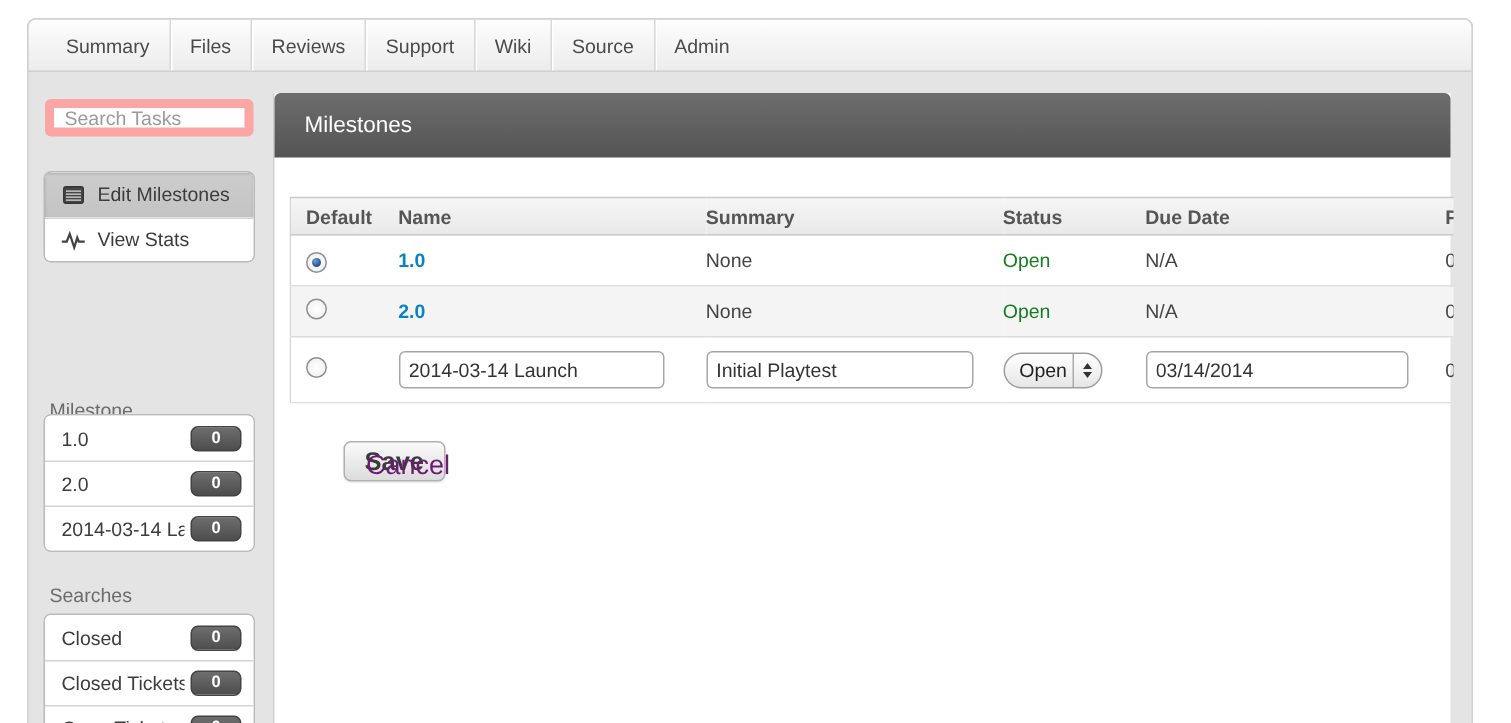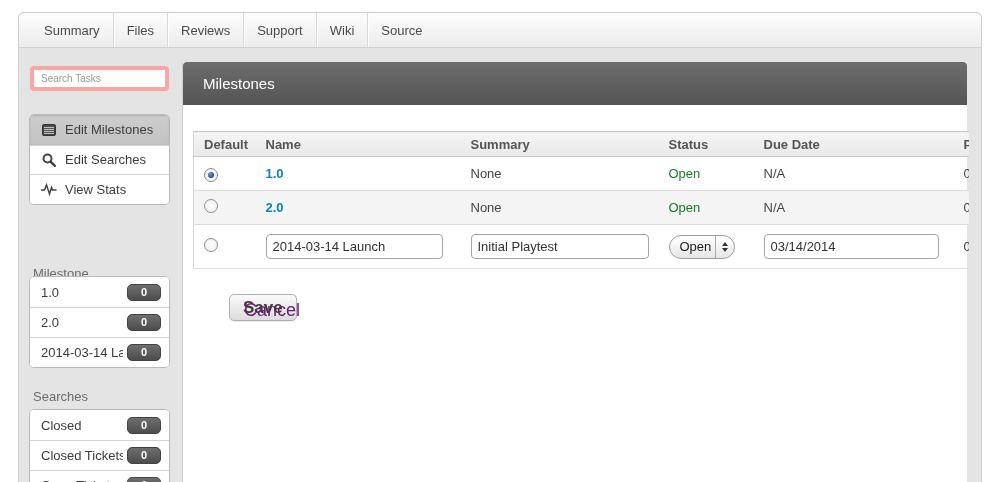--- a/index.html
+++ b/index.html
@@ -17,22 +17,22 @@
             background:linear-gradient(#fdfdfd,#ececec);
             border:1px solid #d0d0d0; border-radius:6px 6px 0 0;
             display:flex; align-items:stretch; padding-left:12px; }
   .topnav .nav-item { display:flex; align-items:center; padding:0 13px;
             font-size:13px; color:#4a4a4a; cursor:pointer; }
   .topnav .nav-item + .nav-item { border-left:1px solid #d8d8d8; box-shadow:inset 1px 0 0 #fff; }
   .topnav .nav-item.active { color:#0e73a8; }
 
   
   .search-input { position:absolute; left:30px; top:66px; width:139px; height:25px;
-            border:4px solid #fca5a5; border-radius:4px; background:#fff;
-            font-size:10px; color:#444; padding:0 7px;
+            border:6px solid #fca5a5; border-radius:4px; background:#fff;
+            font-size:13px; color:#444; padding:0 7px;
             font-family:"Liberation Sans", sans-serif; }
   .search-input::placeholder { color:#9a9a9a; }
 
   .side-group { position:absolute; left:29px; width:141px; background:#fff;
             border:1px solid #b9b9b9; border-radius:5px; overflow:hidden; }
   .side-group .side-item { display:flex; align-items:center; height:29px;
             padding:0 8px 0 11px; font-size:13px; color:#3c3c3c;
             border-top:1px solid #d4d4d4; cursor:pointer; background:#fff; }
   .side-group .side-item:first-child { border-top:none; }
   .side-item.selected { background:linear-gradient(#cdcdcd,#c3c3c3);
@@ -110,42 +110,34 @@
 <div id="page">
   <div class="container"></div>
 
   <div class="topnav">
     <div class="nav-item">Summary</div>
     <div class="nav-item">Files</div>
     <div class="nav-item">Reviews</div>
     <div class="nav-item">Support</div>
     <div class="nav-item">Wiki</div>
     <div class="nav-item">Source</div>
+    <div class="nav-item">Admin</div>
   </div>
 
   <input class="search-input" placeholder="Search Tasks" style="">
 
   <div class="side-group actions-group">
     <div class="side-item selected">
       <span class="icon">
         <svg width="14" height="12" viewBox="0 0 14 12">
             <rect x="0.5" y="0.5" width="13" height="11" rx="1.5" fill="#464646" stroke="#353535"></rect>
             <path d="M2 3.4h10M2 5.4h10M2 7.4h10M2 9.4h10" stroke="#dcdcdc" stroke-width="0.9"></path>
           </svg>
       </span>
       <span>Edit Milestones</span>
-    </div>
-    <div class="side-item">
-      <span class="icon">
-        <svg width="14" height="14" viewBox="0 0 14 14">
-            <circle cx="5.5" cy="5.5" r="4" fill="none" stroke="#444" stroke-width="2"></circle>
-            <line x1="8.6" y1="8.6" x2="12.8" y2="12.8" stroke="#444" stroke-width="2.4" stroke-linecap="round"></line>
-          </svg>
-      </span>
-      <span>Edit Searches</span>
     </div>
     <div class="side-item">
       <span class="icon">
         <svg width="16" height="14" viewBox="0 0 16 14">
             <polyline points="0,8 3.5,8 5.5,3 8.5,12 10.5,5.5 11.5,8 15.5,8" fill="none" stroke="#444" stroke-width="1.5"></polyline>
           </svg>
       </span>
       <span>View Stats</span>
     </div>
   </div>

